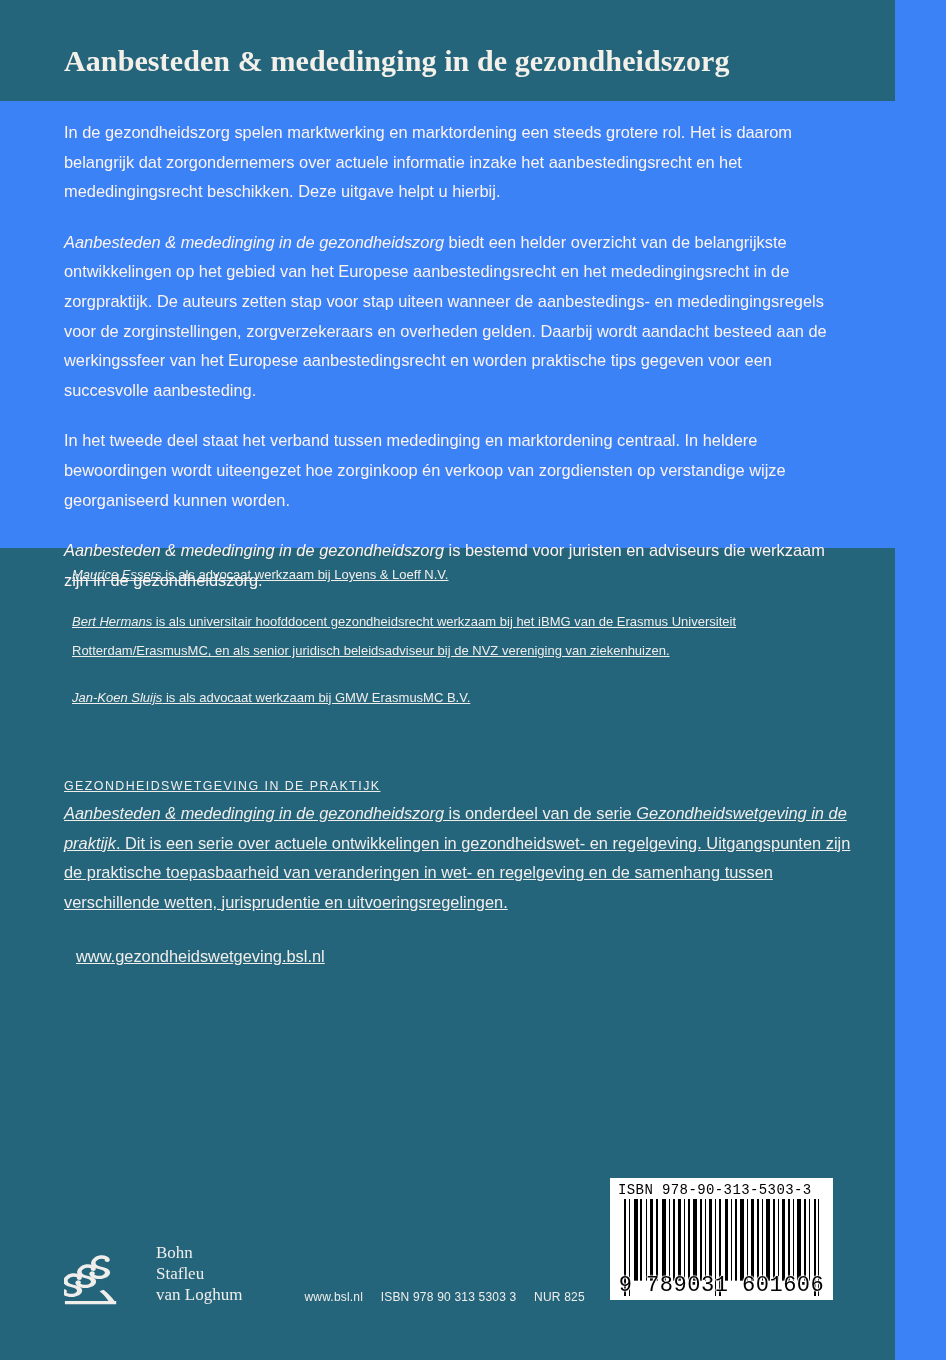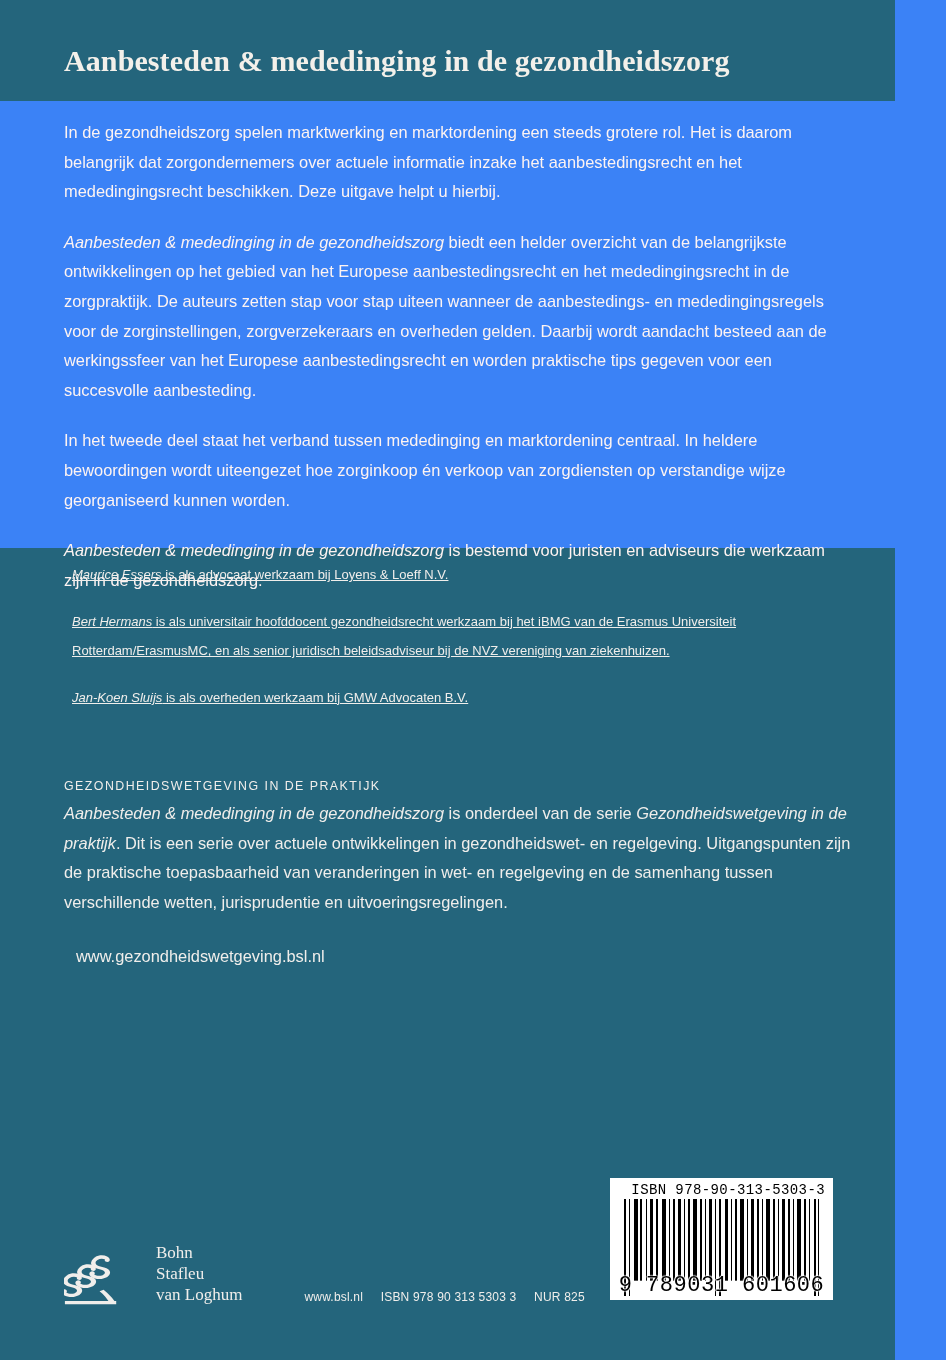--- a/index.html
+++ b/index.html
@@ -91,20 +91,21 @@
 
   
   .series {
     position: absolute;
     left: 64px;
     top: 776px;
     width: 790px;
     color: #f0eeeb;
     font-size: 16.4px;
     line-height: 29.6px;
+    text-decoration: underline;
   }
   .series .kicker {
     font-size: 12.4px;
     letter-spacing: 1.45px;
     line-height: 20px;
     margin: 0 0 3px 0;
   }
   .series p {
     margin: 0;
   }
@@ -156,21 +157,21 @@
     box-sizing: border-box;
     padding: 4px 8px 3px 8px;
     display: flex;
     flex-direction: column;
   }
   .barcode-isbn {
     font-family: "Liberation Mono", monospace;
     font-size: 14px;
     color: #000;
     letter-spacing: 0.4px;
-    text-align: right;
+    text-align: left;
     line-height: 17px;
   }
   .barcode-bars {
     flex: 1;
     display: block;
     width: 100%;
   }
   .barcode-digits {
     font-family: "Liberation Mono", monospace;
     font-size: 22px;
@@ -197,21 +198,21 @@
   <div class="blurb">
     <p>In de gezondheidszorg spelen marktwerking en marktordening een steeds grotere rol. Het is daarom belangrijk dat zorgondernemers over actuele informatie inzake het aanbestedingsrecht en het mededingingsrecht beschikken. Deze uitgave helpt u hierbij.</p>
     <p><em class="bookttl">Aanbesteden &amp; mededinging in de gezondheidszorg</em><span> biedt een helder overzicht van de belangrijkste ontwikkelingen op het gebied van het Europese aanbestedingsrecht en het mededingingsrecht in de zorgpraktijk. De auteurs zetten stap voor stap uiteen wanneer de aanbestedings- en mededingingsregels voor de zorginstellingen, zorgverzekeraars en overheden gelden. Daarbij wordt aandacht besteed aan de werkingssfeer van het Europese aanbestedingsrecht en worden praktische tips gegeven voor een succesvolle aanbesteding.</span></p>
     <p class="tight">In het tweede deel staat het verband tussen mededinging en marktordening centraal. In heldere bewoordingen wordt uiteengezet hoe zorginkoop én verkoop van zorgdiensten op verstandige wijze georganiseerd kunnen worden.</p>
     <p style="margin-top:21px"><em class="bookttl">Aanbesteden &amp; mededinging in de gezondheidszorg</em><span> is bestemd voor juristen en adviseurs die werkzaam zijn in de gezondheidszorg.</span></p>
   </div>
 
   <div class="authors">
     <p><em class="name">Maurice Essers</em><span> is als advocaat werkzaam bij Loyens &amp; Loeff N.V.</span></p>
     <p><em class="name">Bert Hermans</em><span> is als universitair hoofddocent gezondheidsrecht werkzaam bij het iBMG van de Erasmus Universiteit Rotterdam/ErasmusMC, en als senior juridisch beleidsadviseur bij de NVZ vereniging van ziekenhuizen.</span></p>
-    <p><em class="name">Jan-Koen Sluijs</em><span> is als overheden werkzaam bij GMW Advocaten B.V.</span></p>
+    <p><em class="name">Jan-Koen Sluijs</em><span> is als advocaat werkzaam bij GMW ErasmusMC B.V.</span></p>
   </div>
 
   <div class="series">
     <p class="kicker">GEZONDHEIDSWETGEVING IN DE PRAKTIJK</p>
     <p><em class="bookttl">Aanbesteden &amp; mededinging in de gezondheidszorg</em><span> is onderdeel van de serie </span><em class="seriesttl">Gezondheidswetgeving in de praktijk</em><span>. Dit is een serie over actuele ontwikkelingen in gezondheidswet- en regelgeving. Uitgangspunten zijn de praktische toepasbaarheid van veranderingen in wet- en regelgeving en de samenhang tussen verschillende wetten, jurisprudentie en uitvoeringsregelingen.</span></p>
     <p class="url">www.gezondheidswetgeving.bsl.nl</p>
   </div>
 
   <div class="barcode-box">
     <div class="barcode-isbn">ISBN 978-90-313-5303-3</div>

